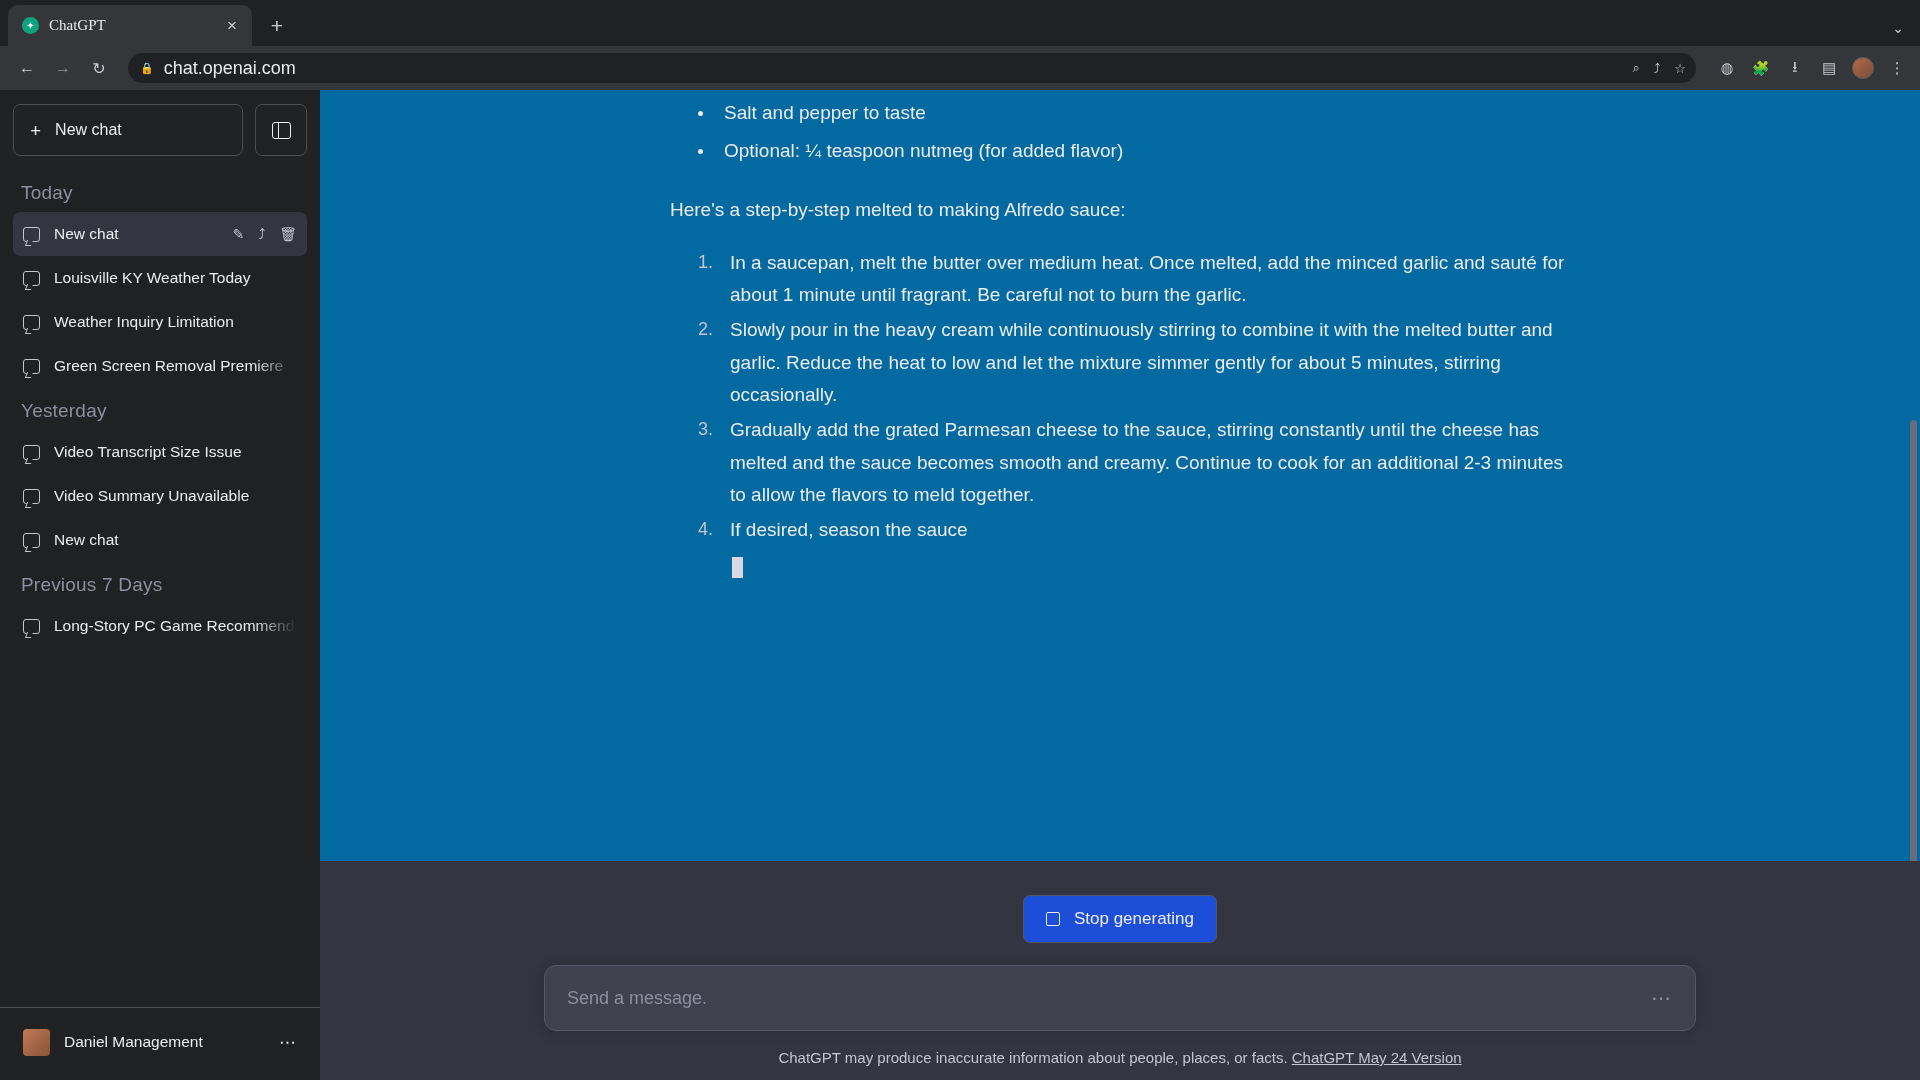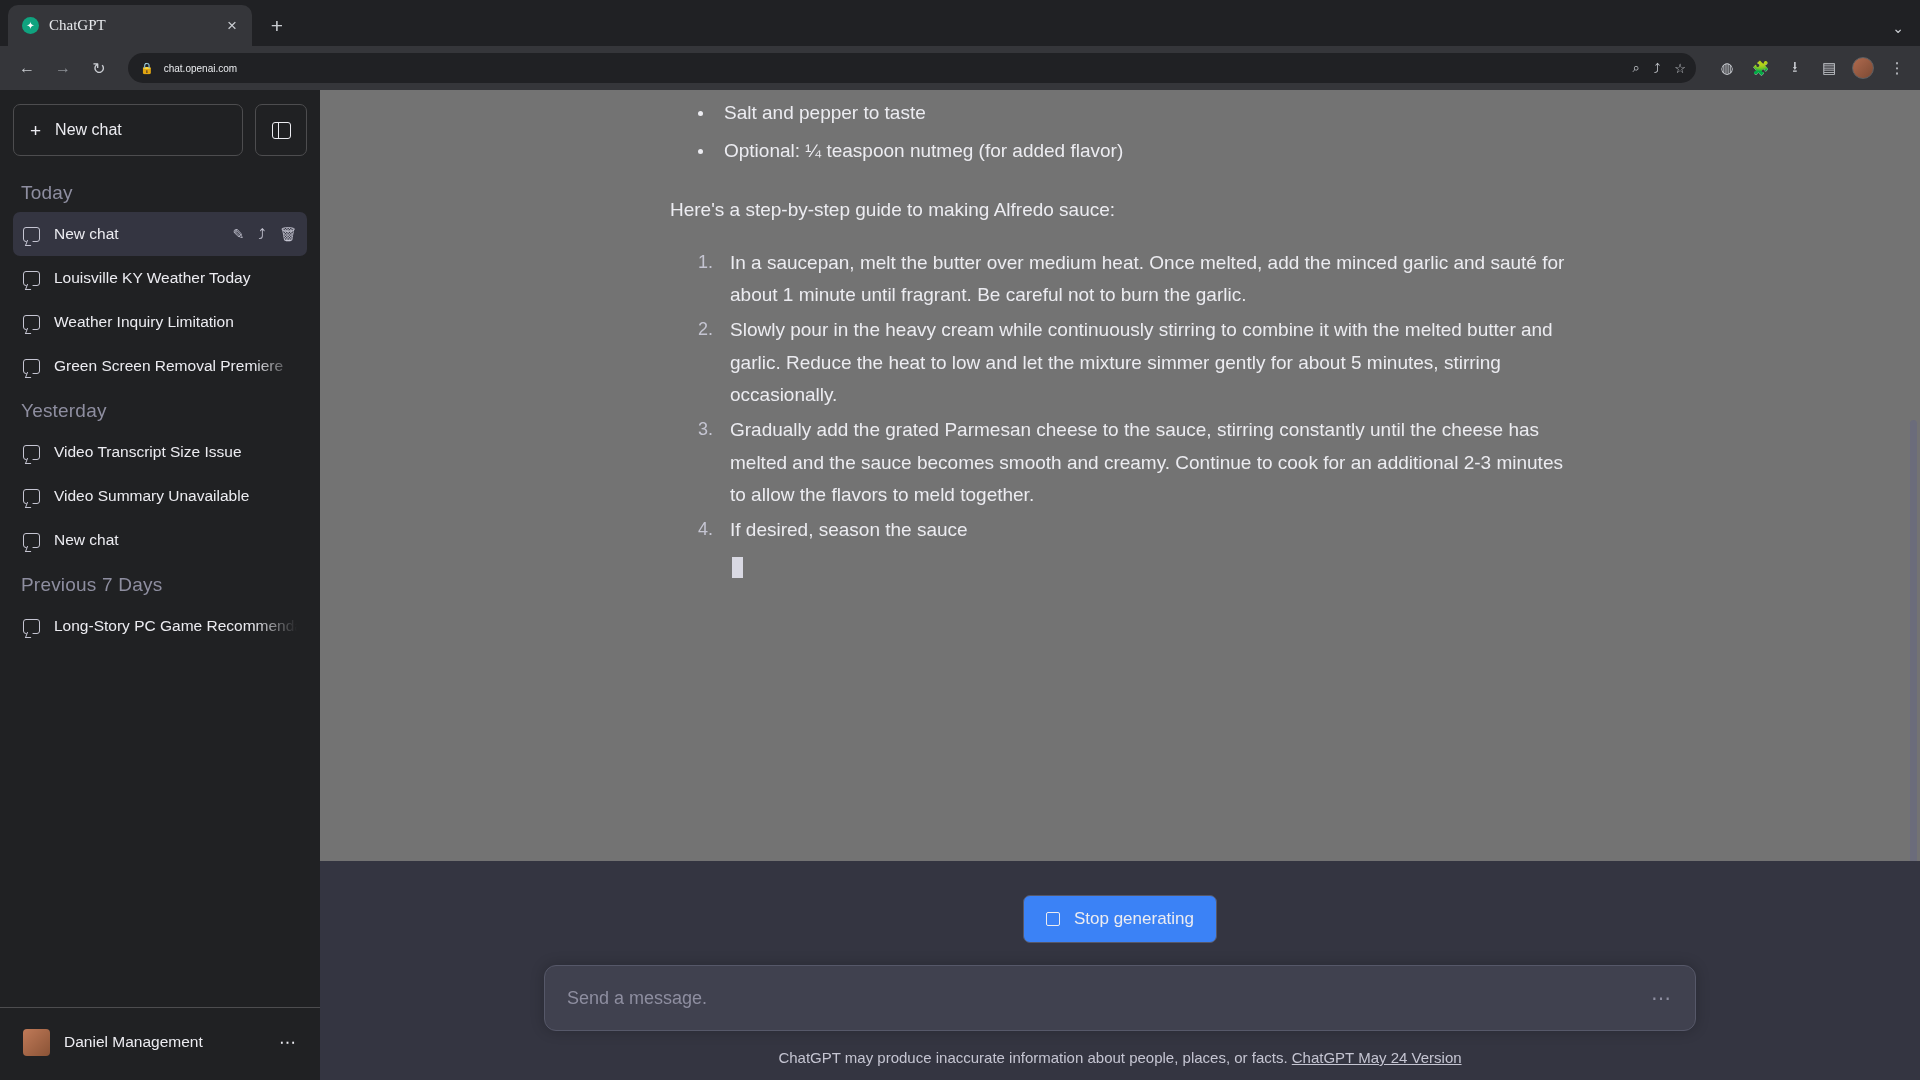--- a/index.html
+++ b/index.html
@@ -93,21 +93,21 @@
     background: #202124;
     border-radius: 16px;
     display: flex;
     align-items: center;
     padding: 0 12px;
     gap: 10px;
     margin: 0 8px;
     position: relative;
   }
   .lock-icon { font-size: 11px; color: #c9ccd1; }
-  .omnibox-url { color: #e8eaed; font-size: 10px; }
+  .omnibox-url { color: #e8eaed; font-size: 18px; }
   .omni-right {
     position: absolute; right: 10px; display: flex; gap: 14px; align-items: center;
     color: #c9ccd1; font-size: 13px;
   }
   .toolbar-icons { display: flex; align-items: center; gap: 12px; padding-left: 6px; }
   .tb-icon { color: #c9ccd1; font-size: 15px; width: 22px; height: 22px;
              display: flex; align-items: center; justify-content: center; }
   .tb-avatar {
     width: 22px; height: 22px; border-radius: 50%;
     background: linear-gradient(135deg,#b06a4e,#7c4a34);
@@ -247,21 +247,21 @@
   .main {
     flex: 1 1 auto;
     display: flex;
     flex-direction: column;
     min-width: 0;
     position: relative;
     background: #343541;
   }
   .scroll-area {
     flex: 1 1 auto;
-    background: #737373;
+    background: #0369a1;
     overflow: hidden;
     position: relative;
     padding: 0;
   }
   .msg-inner {
     max-width: 980px;
     margin: 0 auto;
     padding: 0 40px;
     color: #ececf1;
     font-size: 19px;
@@ -310,21 +310,21 @@
     flex: 0 0 auto;
     background: #343541;
     padding: 0 0 14px 0;
     display: flex;
     flex-direction: column;
     align-items: center;
   }
   .stop-btn {
     margin-top: 34px;
     height: 48px;
-    background: #3b82f6;
+    background: #1d4ed8;
     border: 1px solid #565869;
     border-radius: 7px;
     color: #ececf1;
     font-size: 17px;
     display: flex;
     align-items: center;
     gap: 14px;
     padding: 0 22px;
   }
   .stop-square {
@@ -478,21 +478,21 @@
   </aside>
 
   <main class="main">
     <div class="scroll-area">
       <div class="msg-inner clip-top">
         <ul class="bullets">
           <li>2 garlic cloves, minced</li>
           <li>Salt and pepper to taste</li>
           <li>Optional: ¼ teaspoon nutmeg (for added flavor)</li>
         </ul>
-        <p class="para">Here's a step-by-step guide to making Alfredo sauce:</p>
+        <p class="para">Here's a step-by-step melted to making Alfredo sauce:</p>
         <ol class="steps">
           <li>In a saucepan, melt the butter over medium heat. Once melted, add the minced garlic and sauté for about 1 minute until fragrant. Be careful not to burn the garlic.</li>
           <li>Slowly pour in the heavy cream while continuously stirring to combine it with the melted butter and garlic. Reduce the heat to low and let the mixture simmer gently for about 5 minutes, stirring occasionally.</li>
           <li>Gradually add the grated Parmesan cheese to the sauce, stirring constantly until the cheese has melted and the sauce becomes smooth and creamy. Continue to cook for an additional 2-3 minutes to allow the flavors to meld together.</li>
           <li>If desired, season the sauce</li>
         </ol>
         <div class="cursor-line">
           <span class="caret"></span>
         </div>
       </div>

